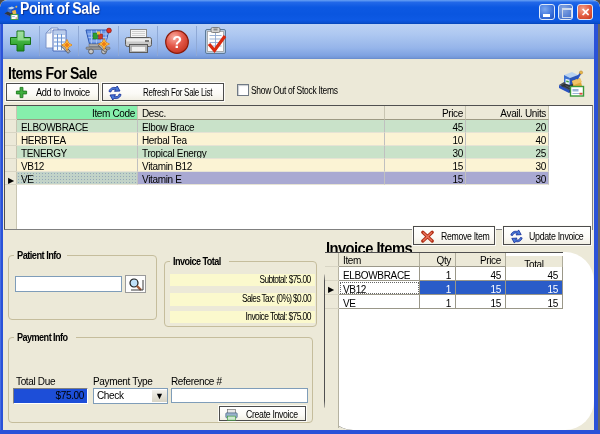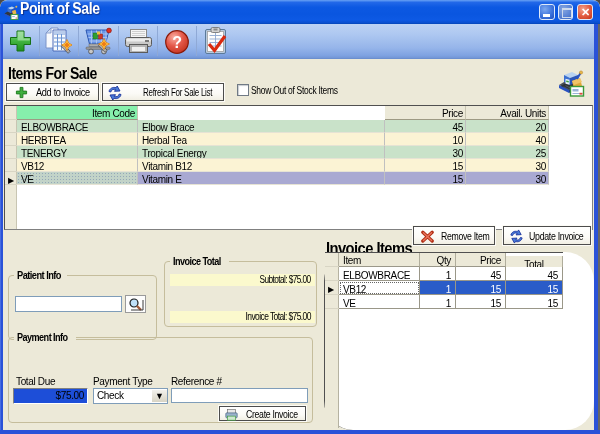--- a/index.html
+++ b/index.html
@@ -177,20 +177,21 @@
     <circle cx="24" cy="3.5" r="1.6" fill="#e8b84a" stroke="#b07a1a" stroke-width="0.5"></circle>
     <rect x="13.5" y="17.5" width="13" height="9.5" fill="#fff" stroke="#3a9a3a" stroke-width="1.4"></rect>
     <rect x="15.5" y="20" width="6" height="2.5" fill="#9ab4d8"></rect>
     <path d="M15.5 24.5 h9" stroke="#9ab4d8" stroke-width="1.2"></path>
     <rect x="22.5" y="23.8" width="3" height="1.8" fill="#d84a3a"></rect>
   </svg>
 
   <div id="grid1">
       <div class="cell" style="left:0;top:0;width:12px;height:123px;background:#ece9d8;border-right:1px solid #c8c5b2;"></div>
       <div class="cell" style="left:12px;top:0;width:121px;height:14px;background:#86efac;border-right:1px solid #c8c5b2;border-bottom:1px solid #9d9a84;padding:2px 2px 0 4px;text-align:right">Item Code</div>
+      <div class="cell" style="left:133px;top:0;width:247px;height:14px;background:#ece9d8;border-right:1px solid #c8c5b2;border-bottom:1px solid #9d9a84;padding:2px 2px 0 4px;text-align:left">Desc.</div>
       <div class="cell" style="left:380px;top:0;width:81px;height:14px;background:#ece9d8;border-right:1px solid #c8c5b2;border-bottom:1px solid #9d9a84;padding:2px 2px 0 4px;text-align:right">Price</div>
       <div class="cell" style="left:461px;top:0;width:83px;height:14px;background:#ece9d8;border-right:1px solid #c8c5b2;border-bottom:1px solid #9d9a84;padding:2px 2px 0 4px;text-align:right">Avail. Units</div>
       <div class="cell" style="left:12px;top:14px;width:121px;height:13px;background:#c9e2c9;border-right:1px solid #c0c0c0;border-bottom:1px solid #e6e3d4;padding:2px 2px 0 4px;text-align:left;">ELBOWBRACE</div>
       <div class="cell" style="left:133px;top:14px;width:247px;height:13px;background:#c9e2c9;border-right:1px solid #c0c0c0;border-bottom:1px solid #e6e3d4;padding:2px 2px 0 4px;text-align:left;">Elbow Brace</div>
       <div class="cell" style="left:380px;top:14px;width:81px;height:13px;background:#c9e2c9;border-right:1px solid #c0c0c0;border-bottom:1px solid #e6e3d4;padding:2px 2px 0 4px;text-align:right;">45</div>
       <div class="cell" style="left:461px;top:14px;width:83px;height:13px;background:#c9e2c9;border-right:1px solid #c0c0c0;border-bottom:1px solid #e6e3d4;padding:2px 2px 0 4px;text-align:right;">20</div>
       <div class="cell" style="left:12px;top:27px;width:121px;height:13px;background:#fbf3d4;border-right:1px solid #c0c0c0;border-bottom:1px solid #e6e3d4;padding:2px 2px 0 4px;text-align:left;">HERBTEA</div>
       <div class="cell" style="left:133px;top:27px;width:247px;height:13px;background:#fbf3d4;border-right:1px solid #c0c0c0;border-bottom:1px solid #e6e3d4;padding:2px 2px 0 4px;text-align:left;">Herbal Tea</div>
       <div class="cell" style="left:380px;top:27px;width:81px;height:13px;background:#fbf3d4;border-right:1px solid #c0c0c0;border-bottom:1px solid #e6e3d4;padding:2px 2px 0 4px;text-align:right;">10</div>
       <div class="cell" style="left:461px;top:27px;width:83px;height:13px;background:#fbf3d4;border-right:1px solid #c0c0c0;border-bottom:1px solid #e6e3d4;padding:2px 2px 0 4px;text-align:right;">40</div>
@@ -249,35 +250,36 @@
       <div class="cell" style="left:131px;top:43px;width:50px;height:14px;background:#fff;color:#000;border-right:1px solid #9a9788;border-bottom:1px solid #9a9788;padding:3px 4px 0 4px;text-align:right;">15</div>
       <div class="cell" style="left:181px;top:43px;width:57px;height:14px;background:#fff;color:#000;border-right:1px solid #9a9788;border-bottom:1px solid #9a9788;padding:3px 4px 0 4px;text-align:right;">15</div>
       <div class="cell" style="left:0;top:14px;width:14px;height:1px;background:#d8d5c4;"></div>
       <div class="cell" style="left:0;top:28px;width:14px;height:1px;background:#d8d5c4;"></div>
       <div class="cell" style="left:0;top:42px;width:14px;height:1px;background:#d8d5c4;"></div>
       <div class="cell" style="left:0;top:56px;width:14px;height:1px;background:#d8d5c4;"></div>
       <div class="cell" style="left:3px;top:32px;font-size:8px;letter-spacing:0;">▶</div>
       <div class="cell" style="left:0;top:0;width:238px;height:1px;background:#505050;"></div>
     </div>
 
-  <div class="grp" style="left:8px; top:275px; width:149px; height:65px;">
+  <div class="grp" style="left:8px; top:255px; width:149px; height:65px;">
     <div class="lab"><span class="sx" style="transform:scaleX(0.93)">Patient Info</span></div>
     <div class="tb" style="left:6px; top:20px; width:107px; height:16px;"></div>
     <div class="abs" style="left:116px; top:19px; width:21px; height:18px; background:#fdfdfd; border:1px solid #9a9a9a;">
       <svg width="18" height="15" viewBox="0 0 18 15" style="position:absolute;left:1px;top:1px">
         <circle cx="7" cy="6" r="4" fill="#bfe0f8" stroke="#1a1a1a" stroke-width="1.2"></circle>
         <path d="M10 9 L14 13" stroke="#a05a3a" stroke-width="2.4"></path>
         <path d="M16 3 V13 H4" stroke="#3a3a3a" stroke-width="1" fill="none"></path>
       </svg>
     </div>
   </div>
 
   <div class="grp" style="left:164px; top:261px; width:153px; height:66px;">
     <div class="lab"><span class="sx" style="transform:scaleX(0.91)">Invoice Total</span></div>
     <div class="yellow" style="left:5px; top:12px; width:145px; height:12px;"><span class="sxr" style="transform:scaleX(0.83)">Subtotal: $75.00</span></div>
+    <div class="yellow" style="left:5px; top:31px; width:145px; height:13px;"><span class="sxr" style="transform:scaleX(0.83)">Sales Tax: (0%) $0.00</span></div>
     <div class="yellow" style="left:5px; top:49px; width:145px; height:12px;"><span class="sxr" style="transform:scaleX(0.85)">Invoice Total: $75.00</span></div>
   </div>
 
   <div class="grp" style="left:8px; top:337px; width:305px; height:86px;">
     <div class="lab"><span class="sx" style="transform:scaleX(0.91)">Payment Info</span></div>
     <div class="abs" style="left:7px; top:38px;">Total Due</div>
     <div class="abs" style="left:4px; top:50px; width:75px; height:16px; background:#1d4ed8; border:1px solid; border-color:#808080 #fff #fff #808080; text-align:right; padding-right:3px; line-height:14px;">$75.00</div>
     <div class="abs" style="left:84px; top:38px;">Payment Type</div>
     <div class="abs" style="left:84px; top:50px; width:75px; height:16px; background:#fff; border:1px solid #7f9db9; line-height:14px; padding-left:3px;">Check
       <div class="abs" style="right:0; top:0; width:16px; height:14px; background:linear-gradient(180deg,#f2f1ec,#d8d4c4); border:1px solid #fff; border-right:none; text-align:center; line-height:13px; font-size:9px; letter-spacing:0;">▼</div>

